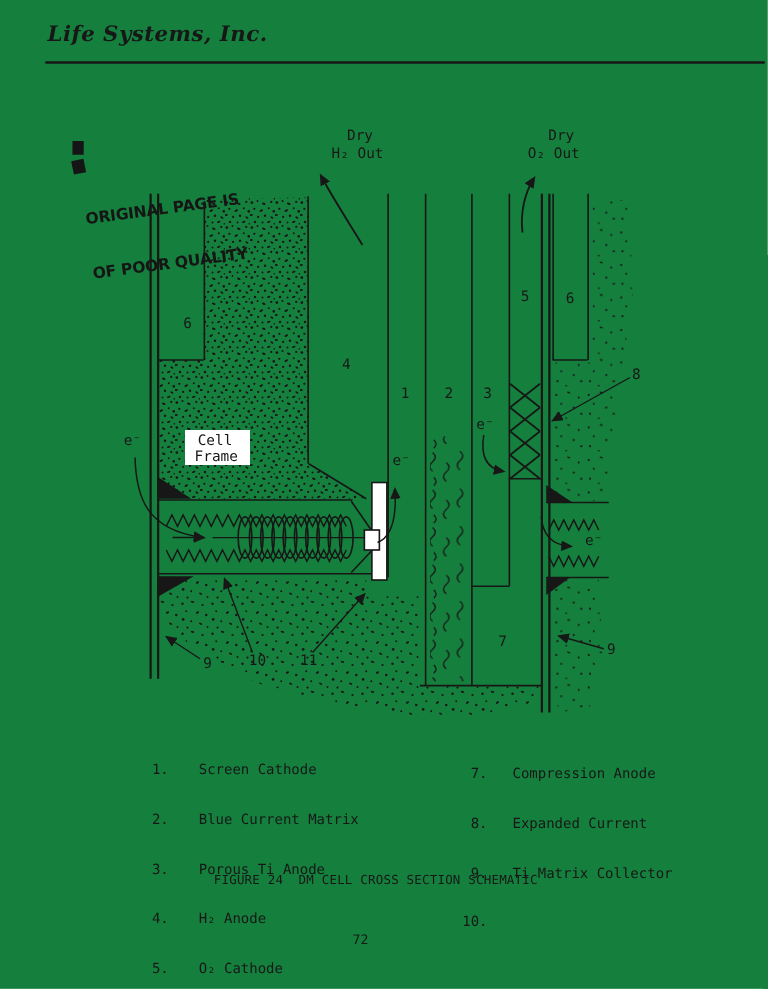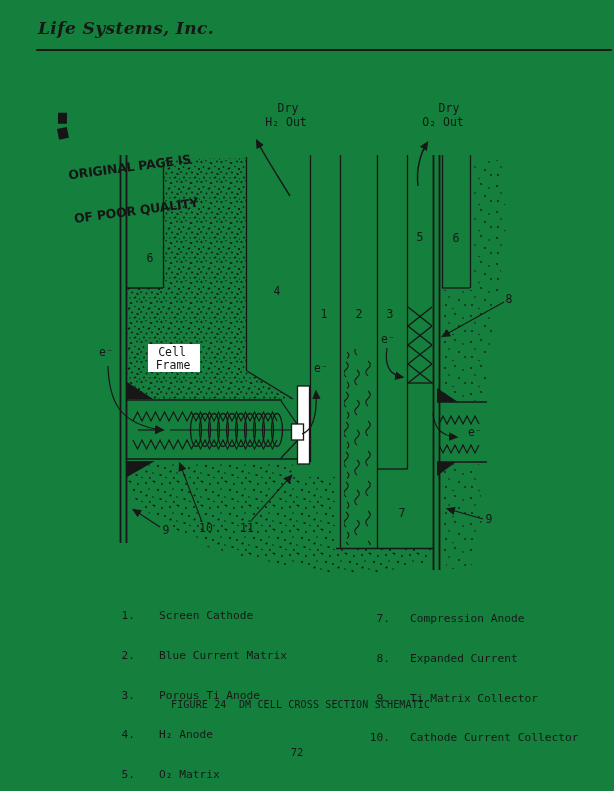--- a/index.html
+++ b/index.html
@@ -16,21 +16,21 @@
   .smudge2{left:-5px;top:17px;width:10px;height:11px;transform:rotate(-4deg);}
   .legend{position:absolute;font-size:11.2px;line-height:13.2px;white-space:pre;}
   .legend-left{left:120px;top:583px;}
   .legend-right{left:360px;top:586px;}
   .lg-row{display:flex;}
   .legend-left .num{width:15px;text-align:right;}
   .legend-left .lab{margin-left:24px;}
   .legend-right .num{width:30px;text-align:right;}
   .legend-right .lab{margin-left:20px;}
   .caption{position:absolute;left:171px;top:699px;font-size:10px;letter-spacing:.15px;white-space:pre;}
-  .pagenum{position:absolute;left:282px;top:746px;width:30px;text-align:center;font-size:10.5px;}
+  .pagenum{position:absolute;left:282px;top:746px;width:30px;font-size:10.5px;}
   svg.fig{position:absolute;left:0;top:0;}
   svg.fig text{font-family:"DejaVu Sans Mono",monospace;font-size:11.5px;fill:#171717;text-anchor:middle;}
 </style>
 </head>
 <body>
 
 <div class="page">
 
   <div class="company">Life Systems, Inc.</div>
   <div class="rule"></div>
@@ -230,26 +230,26 @@
       <text x="247" y="532">11</text>
       <text x="489" y="523">9</text>
     </g>
   </svg>
 
   <div class="legend legend-left">
     <div class="lg-row"><span class="num">1.</span><span class="lab">Screen Cathode</span></div>
     <div class="lg-row"><span class="num">2.</span><span class="lab">Blue Current Matrix</span></div>
     <div class="lg-row"><span class="num">3.</span><span class="lab">Porous Ti Anode</span></div>
     <div class="lg-row"><span class="num">4.</span><span class="lab">H₂ Anode</span></div>
-    <div class="lg-row"><span class="num">5.</span><span class="lab">O₂ Matrix</span></div>
+    <div class="lg-row"><span class="num">5.</span><span class="lab">O₂ Cathode</span></div>
     
   </div>
   <div class="legend legend-right">
     <div class="lg-row"><span class="num">7.</span><span class="lab">Compression Anode</span></div>
     <div class="lg-row"><span class="num">8.</span><span class="lab">Expanded Current</span></div>
     <div class="lg-row"><span class="num">9.</span><span class="lab">Ti Matrix Collector</span></div>
-    <div class="lg-row"><span class="num">10.</span><span class="lab">Cathode Current Collector</span></div>
+    <div class="lg-row"><span class="num">10.</span></div>
   </div>
 
   <div class="caption">FIGURE 24  DM CELL CROSS SECTION SCHEMATIC</div>
   <div class="pagenum">72</div>
 
 </div>
 
 </body></html>

